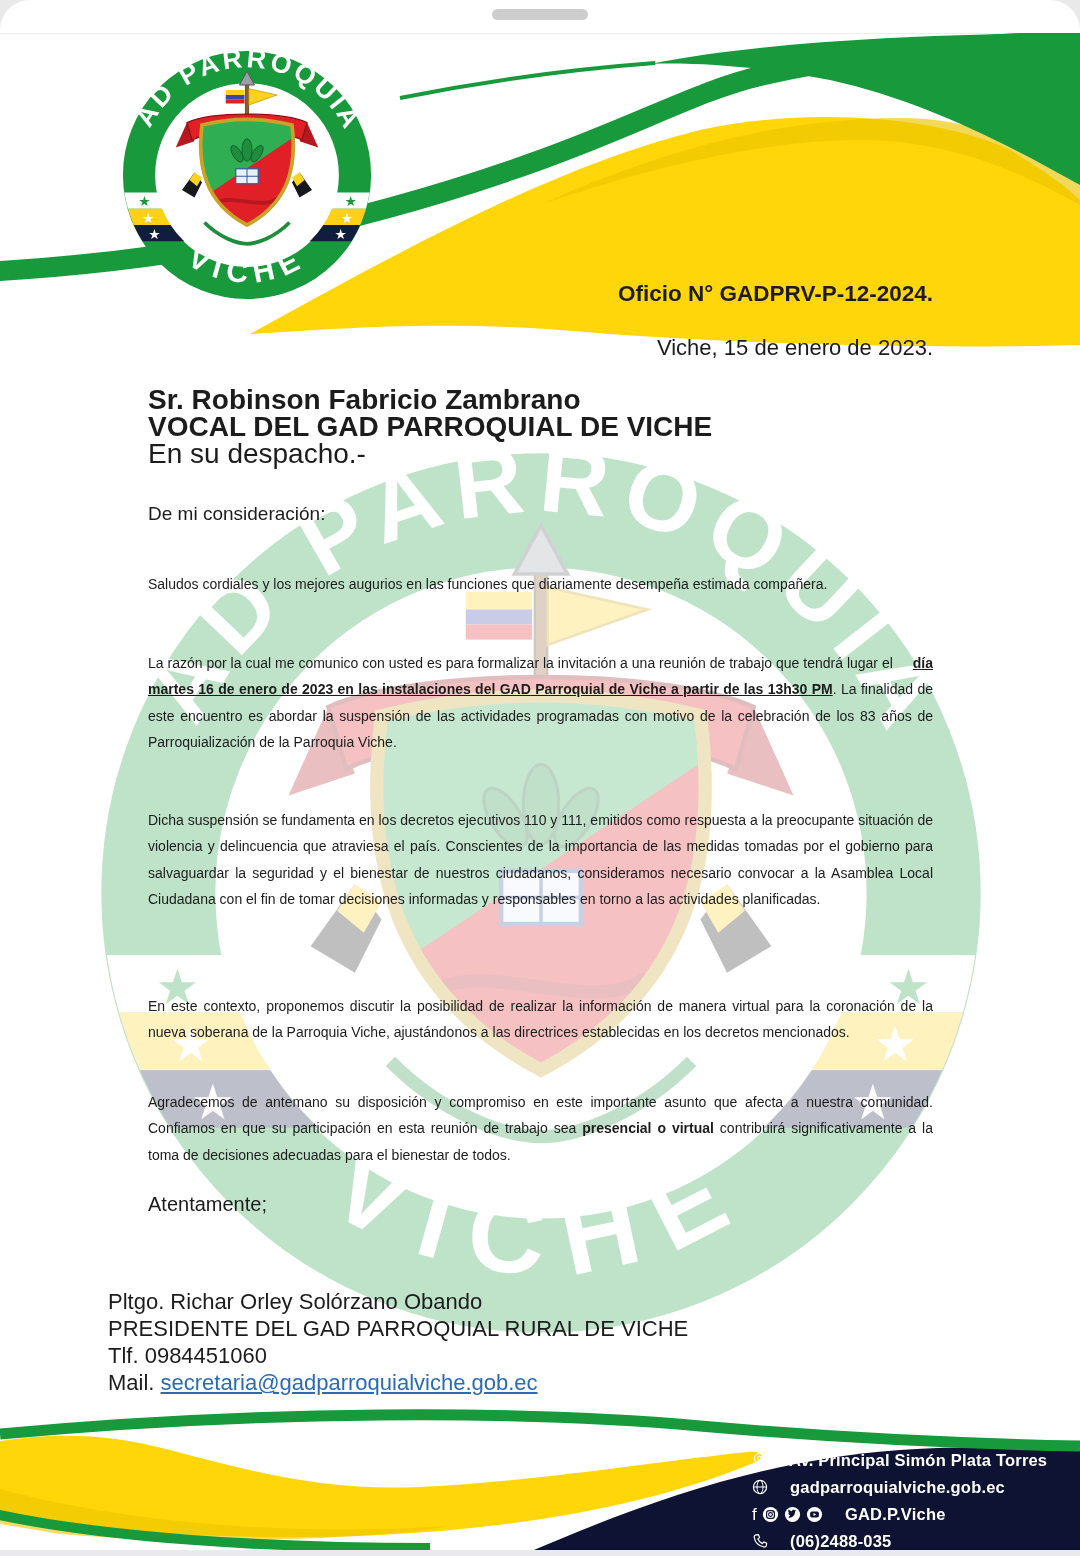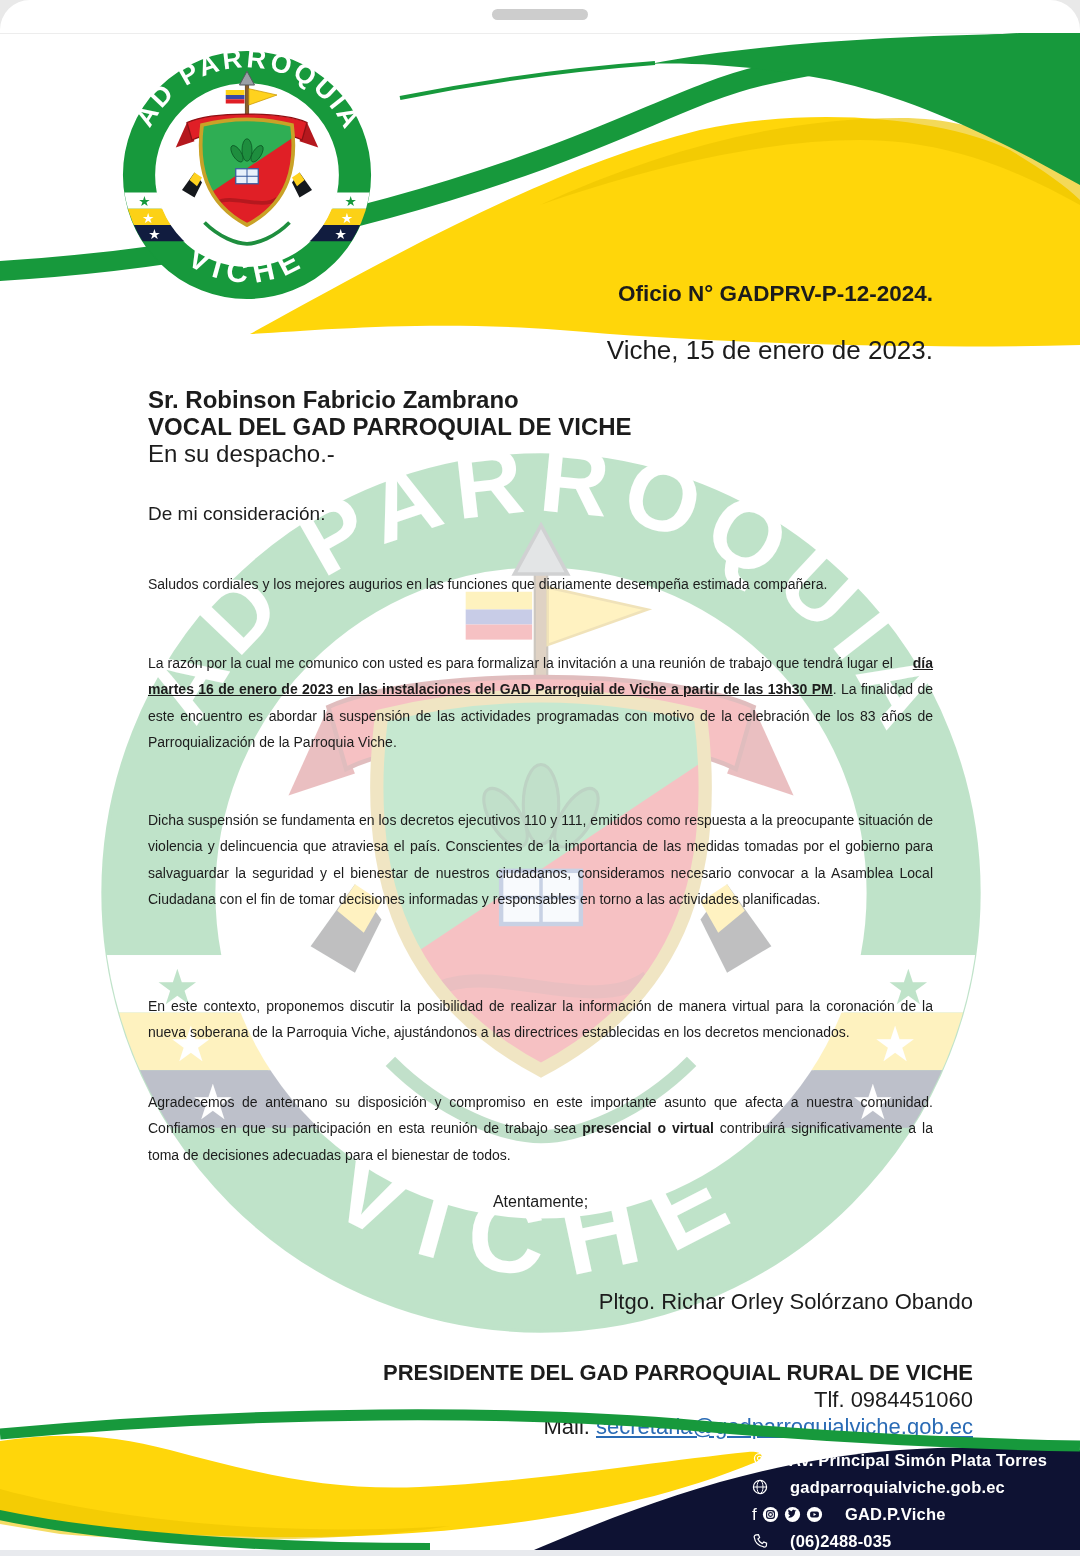--- a/index.html
+++ b/index.html
@@ -23,36 +23,36 @@
   .header-deco{top:33px;height:330px;}
   .footer-deco{bottom:0;height:162px;}
   .brand-logo{position:absolute;left:122px;top:50px;width:250px;height:250px;}
   .watermark{
     position:absolute;left:98px;top:450px;width:886px;height:886px;
     opacity:0.27;
   }
   .doc{position:absolute;left:148px;right:147px;top:0;color:#1c1c1c;}
   .line-right{position:absolute;left:0;right:0;text-align:right;}
   .oficio{top:281px;font-weight:bold;font-size:22.5px;}
-  .dateline{top:335px;font-size:26px;}
-  .recipient{position:absolute;top:386px;left:0;right:0;font-size:24px;line-height:27px;}
+  .dateline{top:335px;font-size:22px;}
+  .recipient{position:absolute;top:386px;left:0;right:0;font-size:28px;line-height:27px;}
   .recipient .b{font-weight:bold;}
   .salutation{position:absolute;top:503px;left:0;font-size:19px;}
   .para{position:absolute;left:0;right:0;font-size:14px;line-height:26.3px;text-align:justify;}
   .p1{top:557px;}
   .p2{top:636px;}
   .p3{top:793px;}
   .p4{top:979px;}
   .p5{top:1065px;margin-top:24px;}
   .hl{font-weight:bold;text-decoration:underline;margin-left:16px;}
   .bold{font-weight:bold;}
-  .closing{position:absolute;top:1193px;left:0;right:0;text-align:center;font-size:16px;}
-  .signature{position:absolute;top:1288px;left:-40px;right:-40px;text-align:right;
+  .closing{position:absolute;top:1193px;left:0;right:0;font-size:20px;}
+  .signature{position:absolute;top:1288px;left:-40px;right:-40px;text-align:left;
              font-size:22px;line-height:27px;}
-  .signature .role{font-weight:bold;margin-top:44px;}
+  .signature .role{font-weight:normal;}
   a.mail-link{color:#2a6bb5;text-decoration:underline;}
   .footer-info{
     position:absolute;left:752px;top:1450px;color:#ffffff;font-size:16.5px;font-weight:bold;
     letter-spacing:.2px;
   }
   .f-row{display:flex;align-items:center;gap:22px;height:20px;margin-bottom:7px;}
   .f-row svg{flex:0 0 auto;}
   .fb-letter{font-weight:400;font-size:17px;line-height:1;}
   .soc{display:flex;align-items:center;gap:5px;}
 </style>

